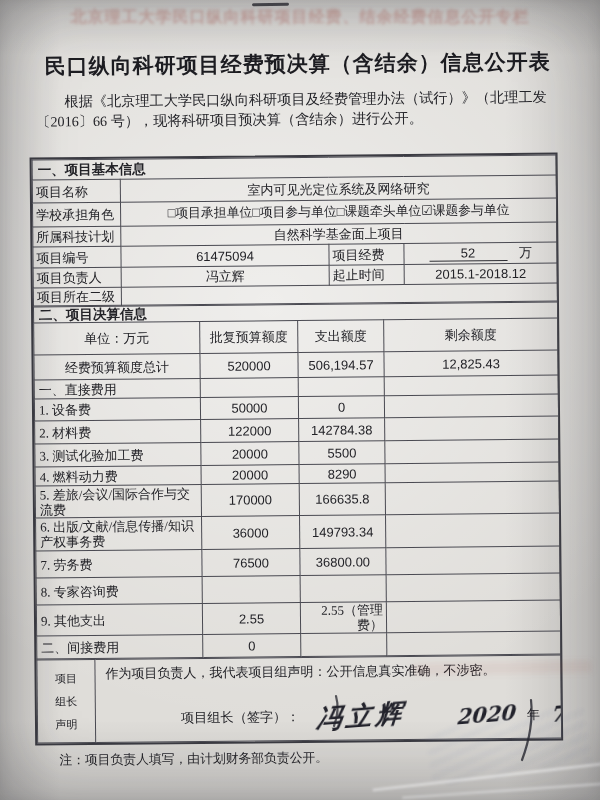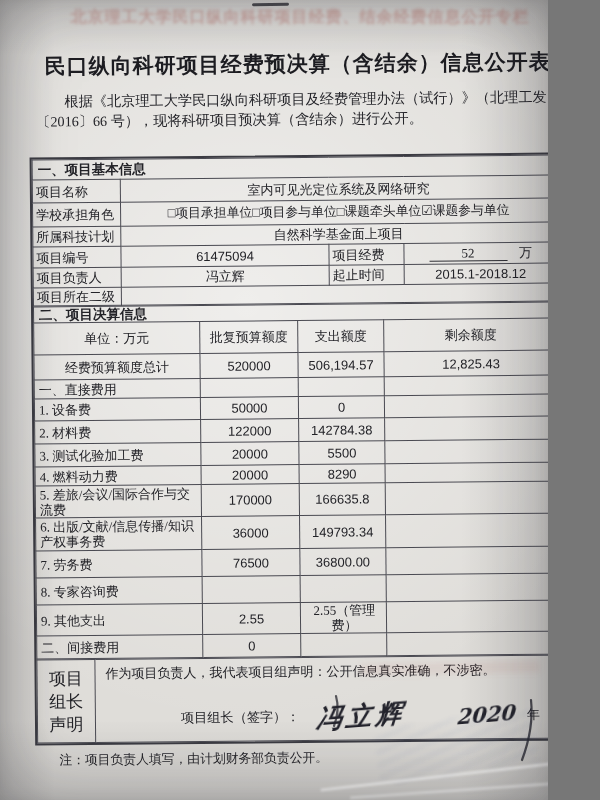--- a/index.html
+++ b/index.html
@@ -1,17 +1,17 @@
 <!DOCTYPE html>
 <html><head>
 <meta charset="utf-8">
 <style>
   html,body{margin:0;padding:0;background:#777;}
   .photo{
-    position:relative;width:548px;height:800px;overflow:hidden;
+    position:relative;width:600px;height:800px;overflow:hidden;
     font-family:"Liberation Serif","DejaVu Serif",serif;
     background:
       radial-gradient(120% 85% at 45% 38%, rgba(255,255,255,.50), rgba(255,255,255,0) 62%),
       linear-gradient(to right, rgba(30,30,35,.14), rgba(30,30,35,0) 10%, rgba(30,30,35,0) 84%, rgba(30,30,35,.13)),
       linear-gradient(to bottom, rgba(30,30,35,.13), rgba(30,30,35,0) 7%, rgba(30,30,35,0) 90%, rgba(30,30,35,.12)),
       #dfddd9;
   }
   .photo::after{content:'';position:absolute;inset:0;pointer-events:none;
     box-shadow:inset 0 0 75px rgba(35,35,42,.26), inset 0 0 14px rgba(35,35,42,.10);}
   .sheet{position:absolute;left:0;top:0;width:600px;transform:rotate(-0.55deg);transform-origin:50% 40%;}
@@ -35,28 +35,28 @@
   .intro{width:530px;margin:11px 0 0 38px;font-size:14.2px;line-height:20px;text-indent:2em;color:#25252a;}
 
   .tablewrap{margin:26px 0 0 31px;width:524px;border:2px solid #3b3b42;}
   table{border-collapse:collapse;width:100%;table-layout:fixed;}
   td{border:1px solid #4a4a52;font-size:13px;color:#232328;padding:0 3px;vertical-align:middle;
     line-height:15px;overflow:hidden;}
   .sec{font-family:"Liberation Sans","DejaVu Sans",sans-serif;font-weight:bold;font-size:13.5px;padding-left:5px;}
   .c{text-align:center;}
   .lbl{text-align:left;}
   .num{font-family:"Liberation Sans","DejaVu Sans",sans-serif;font-size:13px;text-align:center;}
-  .num.l{text-align:center;padding-left:5px;font-family:"Liberation Serif","DejaVu Serif",serif;}
+  .num.l{text-align:right;padding-left:5px;font-family:"Liberation Serif","DejaVu Serif",serif;}
   .name{padding-left:4px;}
   .uline{display:inline-block;min-width:78px;text-align:center;border-bottom:1.2px solid #2d2d33;
-    font-family:Liberation Serif, serif;}
+    font-family:Liberation Sans, sans-serif;}
   .wan{margin-left:12px;}
   .chk{text-align:center;font-size:12.8px;letter-spacing:0;}
 
-  .sidecell{text-align:center;font-size:17px;}
+  .sidecell{text-align:center;font-size:11px;}
   .sidecell div{line-height:23px;}
   .stmt{padding:6px 2px 0 7px;font-size:13px;}
   .signrow{margin-top:16px;padding-left:82px;display:flex;align-items:center;height:42px;}
   .signlabel{font-size:13.2px;white-space:nowrap;}
   .hand{font-family:"DejaVu Serif",serif;font-style:italic;font-weight:bold;color:#23232c;
     display:inline-block;transform:rotate(-4deg) skewX(-10deg);filter:blur(.2px);}
   .signature{font-size:26px;margin-left:16px;min-width:108px;letter-spacing:4px;}
   .year{margin-left:34px;font-size:21px;}
   .mon{margin-left:12px;font-size:22px;}
   .unit{margin-left:11px;font-size:13px;}

